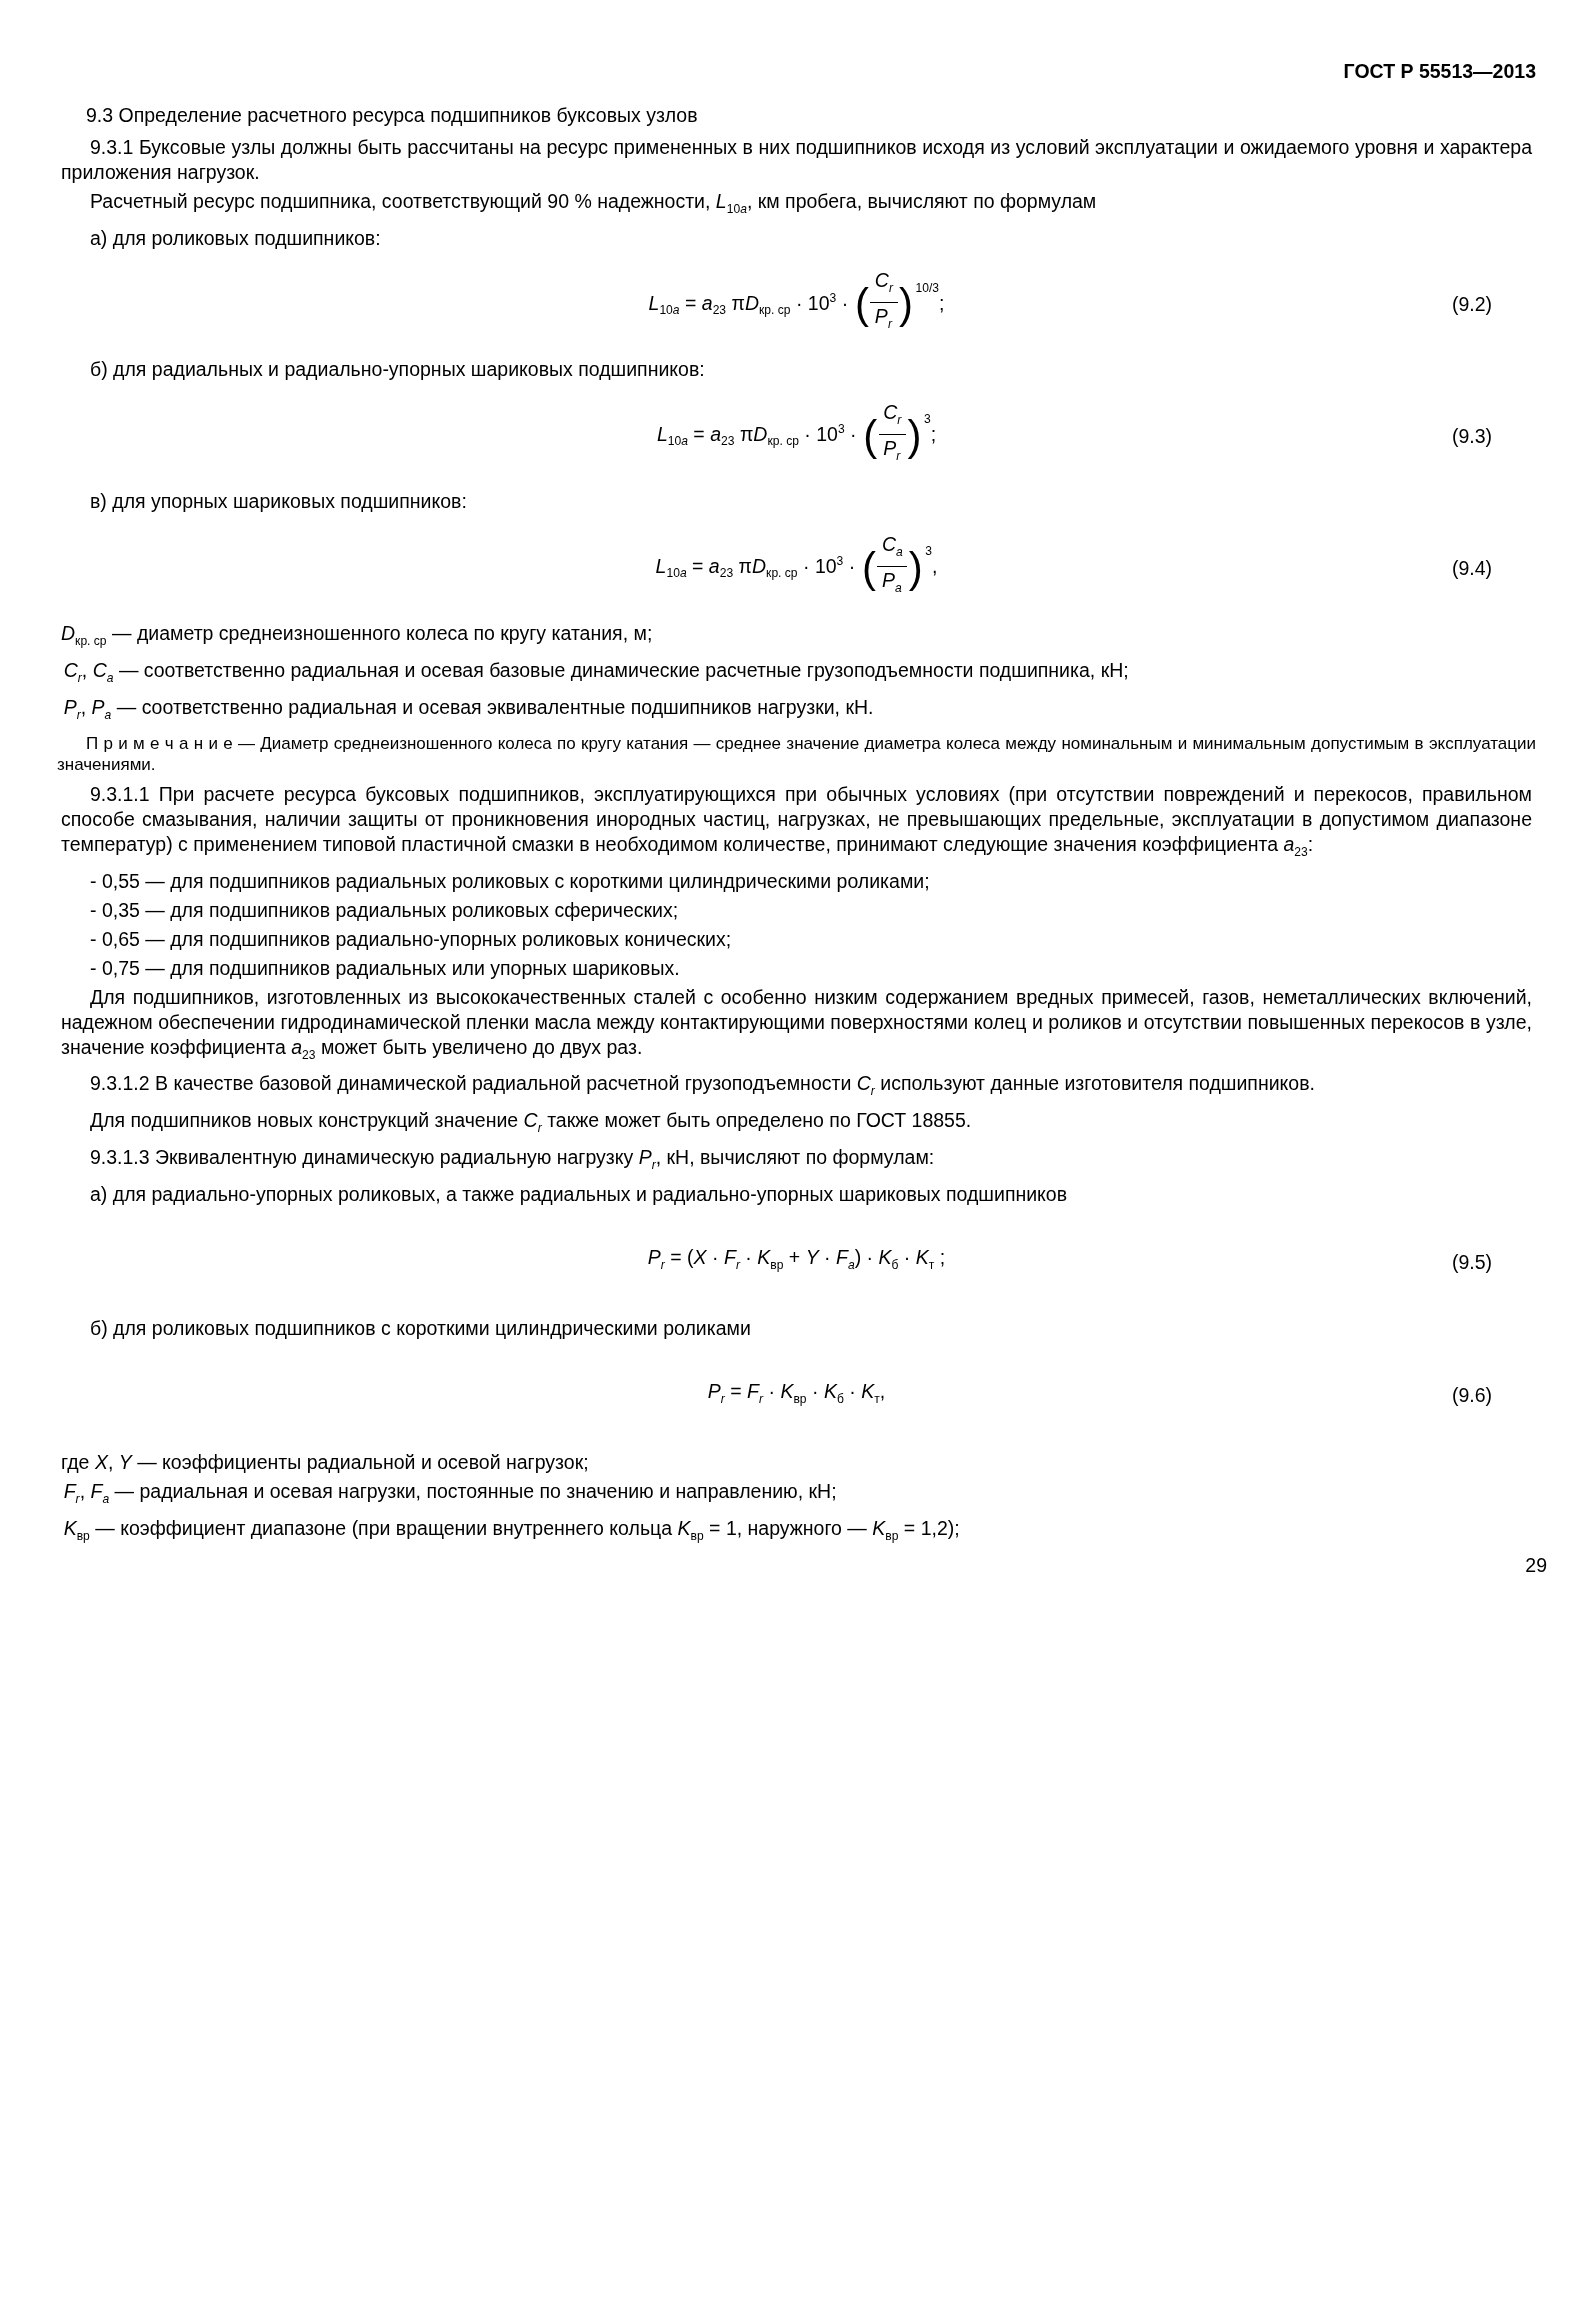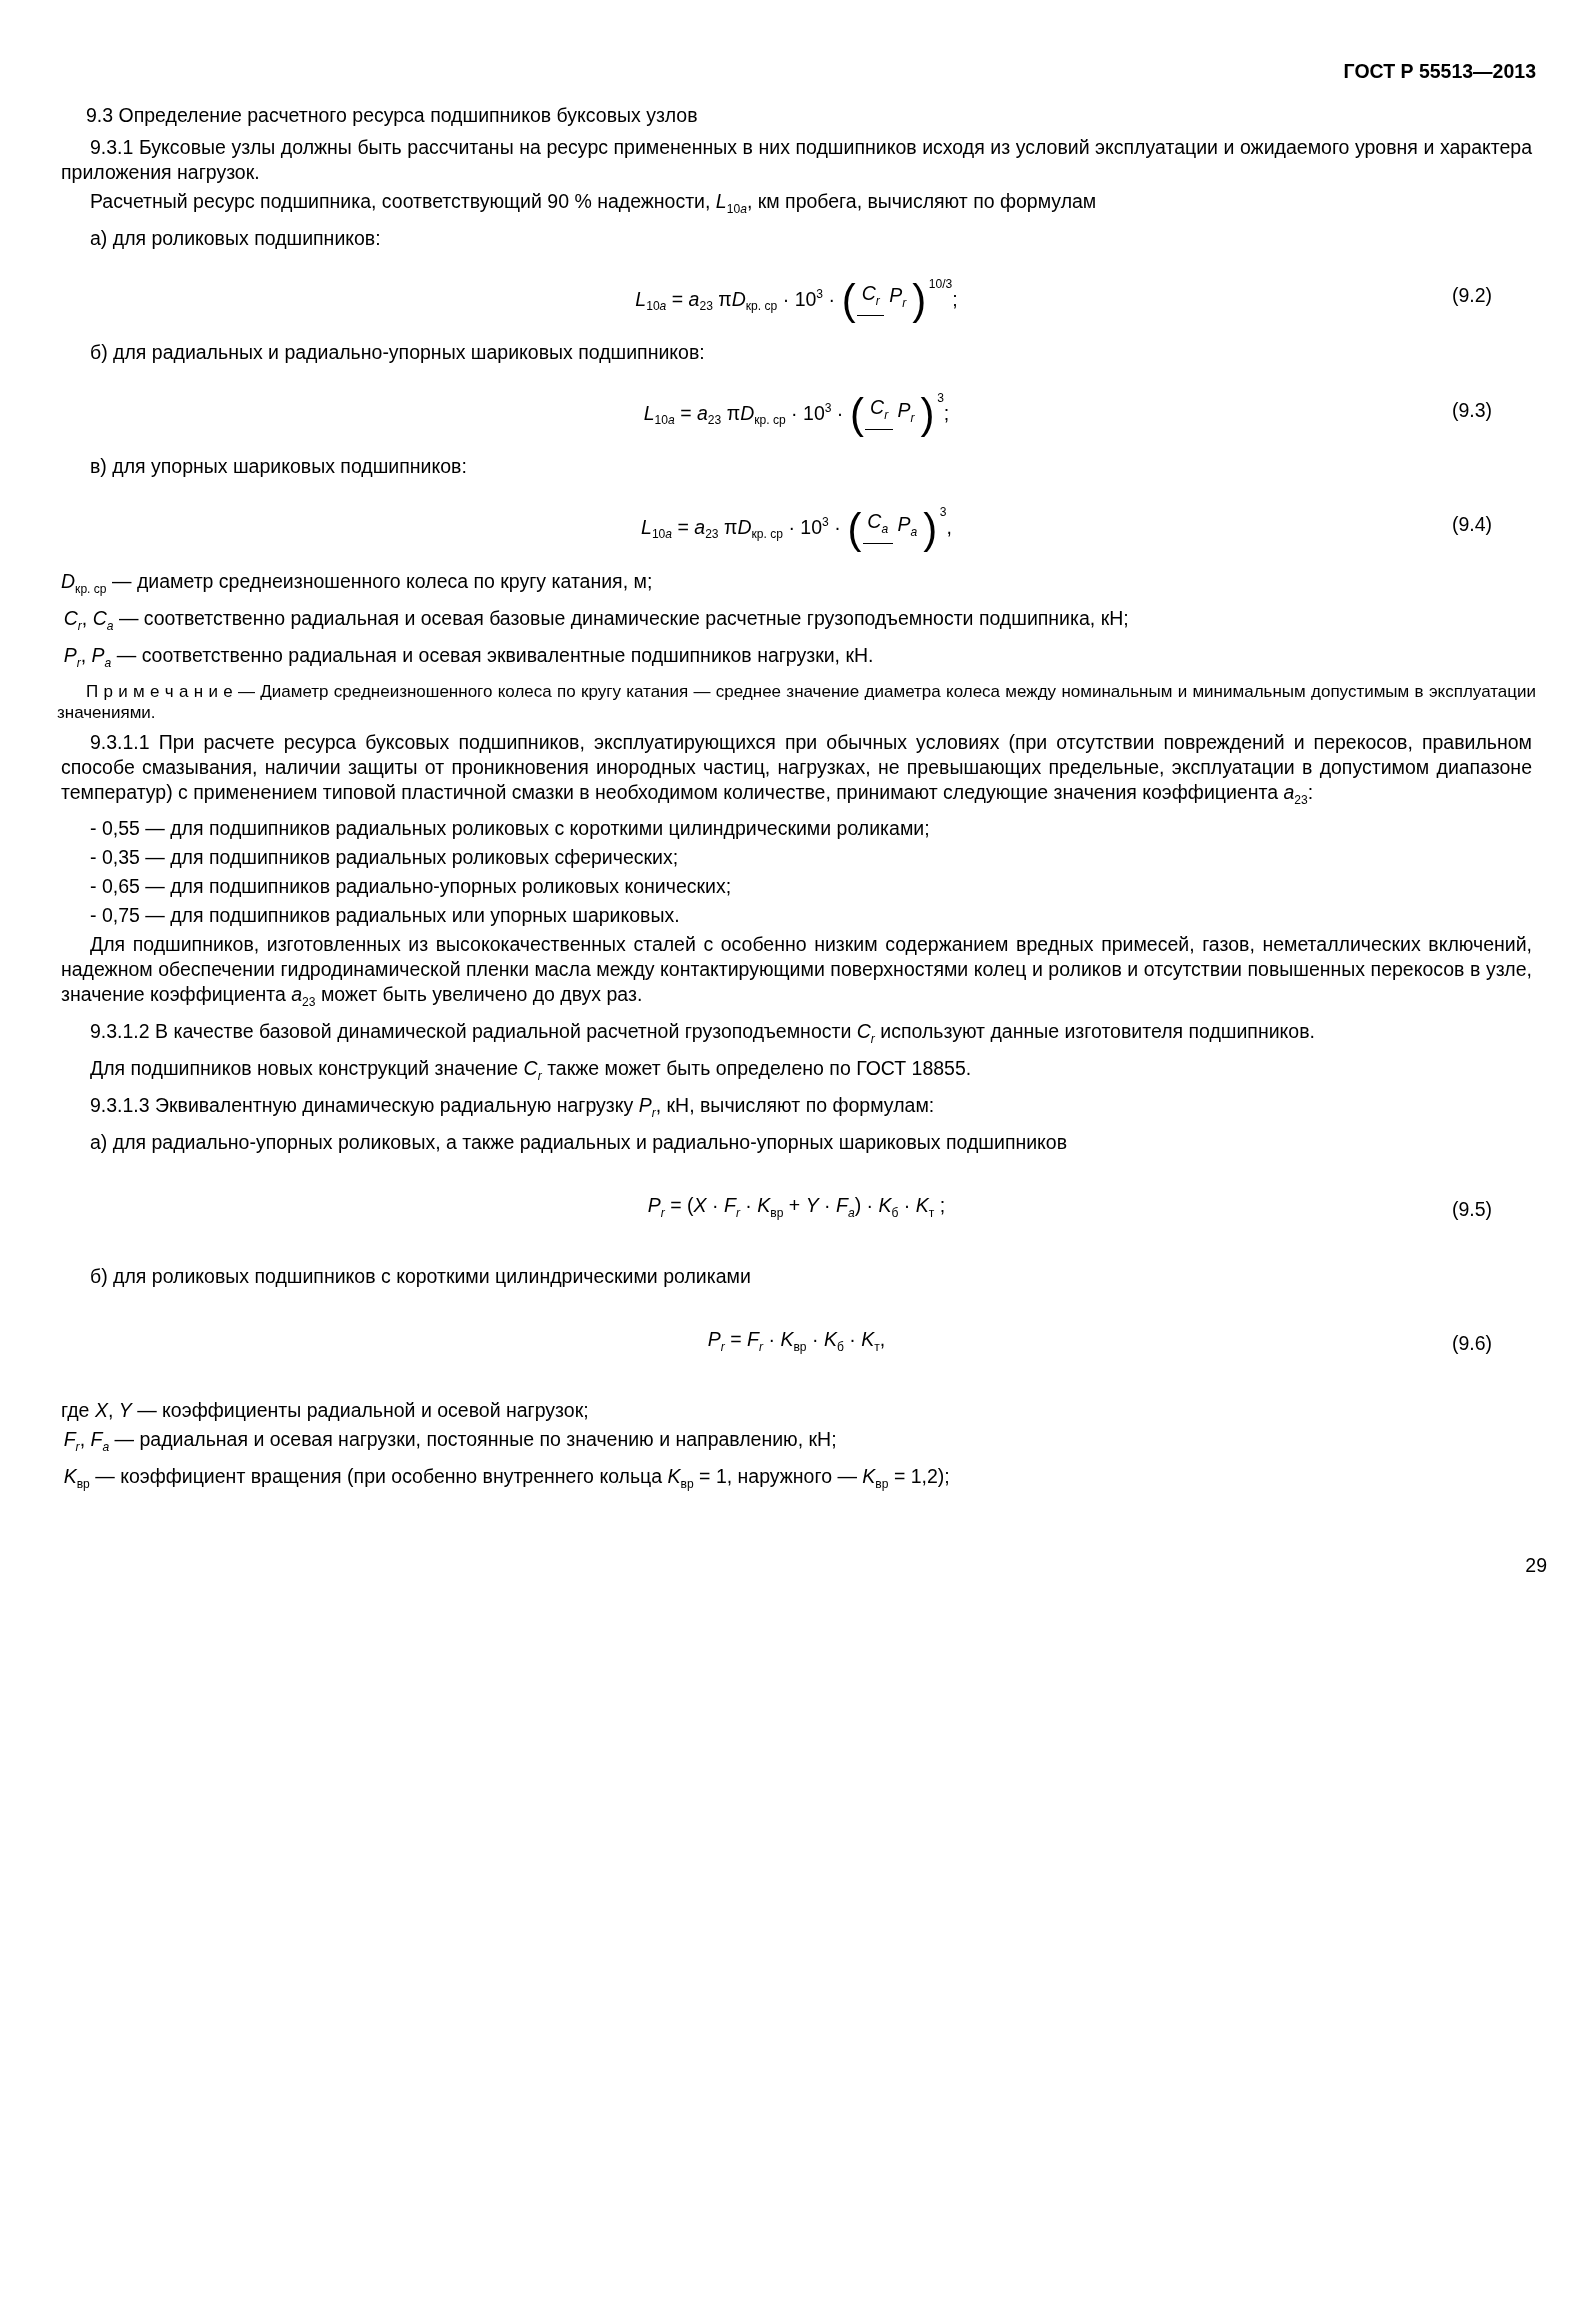--- a/index.html
+++ b/index.html
@@ -52,22 +52,22 @@
   }
   .paren {
     font-size: 215%;
     vertical-align: middle;
     line-height: 0;
     margin: 0 1.3px;
     font-weight: 400;
   }
   .frac {
     display: inline-flex;
-    flex-direction: row;
-    align-items: center;
+    flex-direction: column;
+    align-items: flex-start;
     vertical-align: middle;
     line-height: 23px;
     text-align: center;
     position: relative;
     top: -1.3px;
   }
   .frac .num { padding: 0 4.7px 2px 4.7px; border-bottom: 1.3px solid #000; }
   .frac .den { padding: 2px 4.7px 0 4.7px; }
   .pow { vertical-align: 17.5px; font-size: 0.62em; margin-left: 1.3px; }
   .page-number { position: absolute; right: 44px; bottom: 71px; }
@@ -153,19 +153,19 @@
 
     <div class="formula-inline">
       <span class="formula"><span class="fi">P</span><sub class="it">r</sub><span> = </span><span class="fi">F</span><sub class="it">r</sub><span> · </span><span class="fi">K</span><sub>вр</sub><span> · </span><span class="fi">K</span><sub>б</sub><span> · </span><span class="fi">K</span><sub>т</sub><span>,</span></span>
       <span class="eq-number">(9.6)</span>
     </div>
 
     <p class="def"><span>где </span><span class="fi">X</span><span>, </span><span class="fi">Y</span><span> — коэффициенты радиальной и осевой нагрузок;</span></p>
 
     <p class="def def-i"><span class="fi">F</span><sub class="it">r</sub><span>, </span><span class="fi">F</span><sub class="it">a</sub><span> — радиальная и осевая нагрузки, постоянные по значению и направлению, кН;</span></p>
 
-    <p class="def def-i"><span class="fi">K</span><sub>вр</sub><span> — коэффициент вращения (при особенно внутреннего кольца </span><span class="fi">K</span><sub>вр</sub><span> = 1, наружного — </span><span class="fi">K</span><sub>вр</sub><span> = 1,2);</span></p>
+    <p class="def def-i"><span class="fi">K</span><sub>вр</sub><span> — коэффициент диапазоне (при вращении внутреннего кольца </span><span class="fi">K</span><sub>вр</sub><span> = 1, наружного — </span><span class="fi">K</span><sub>вр</sub><span> = 1,2);</span></p>
 
   </div>
 
   <div class="page-number">29</div>
 </div>
 
 
 </body></html>

